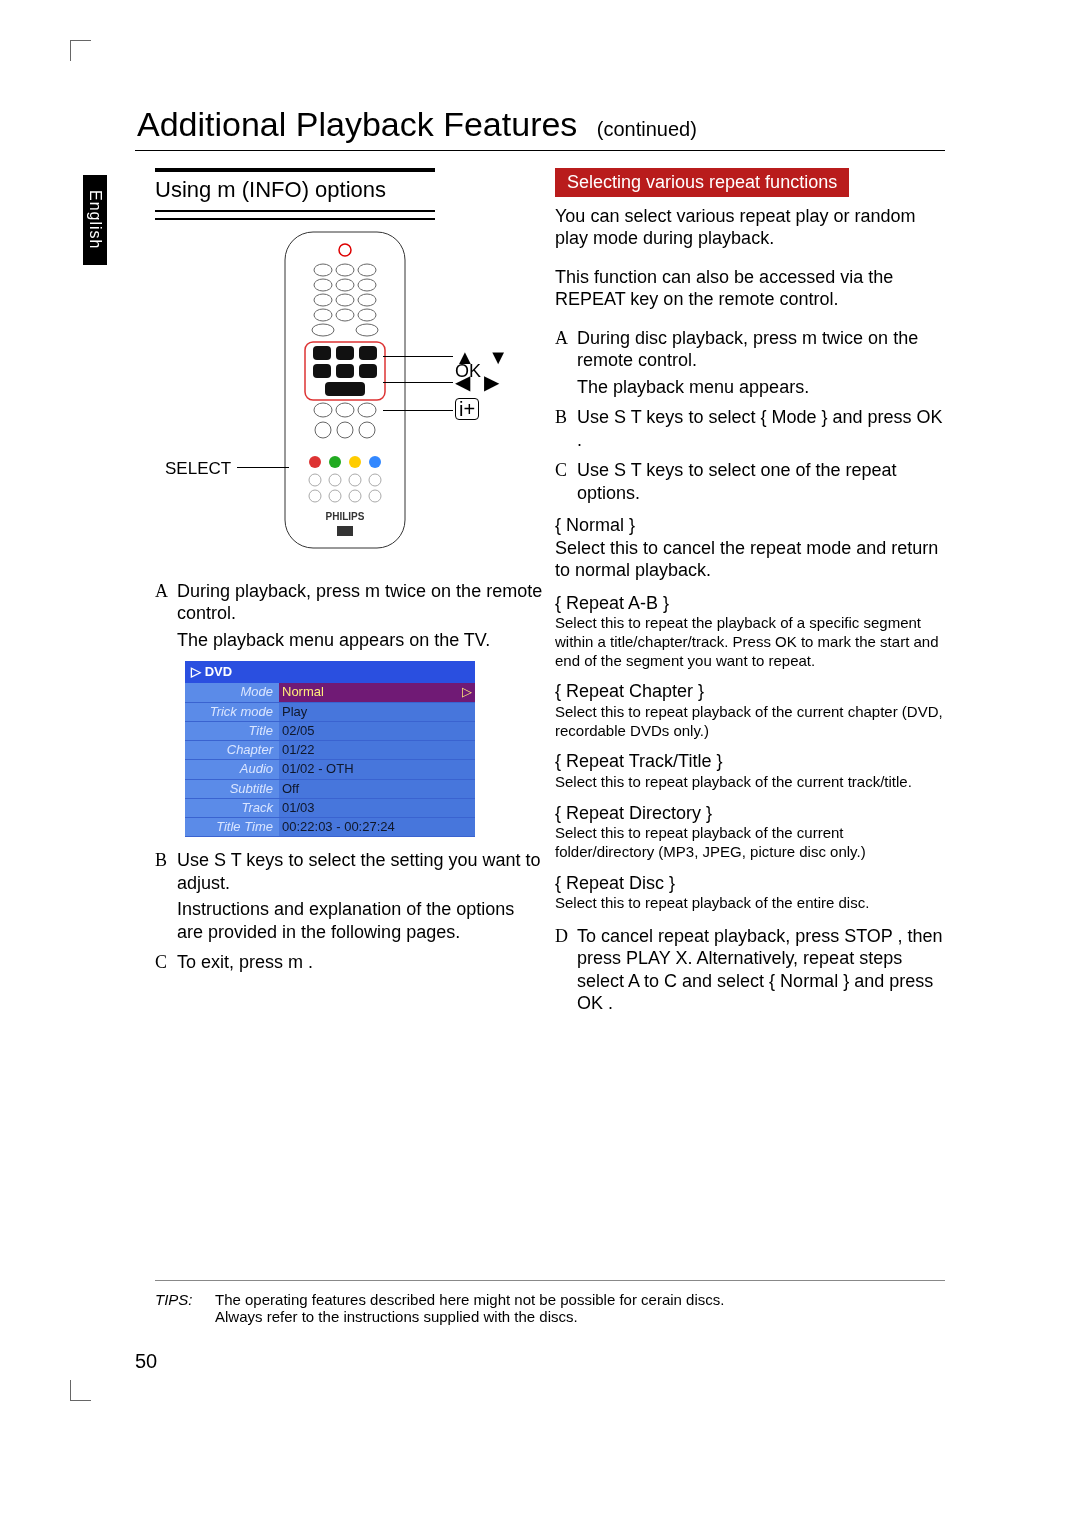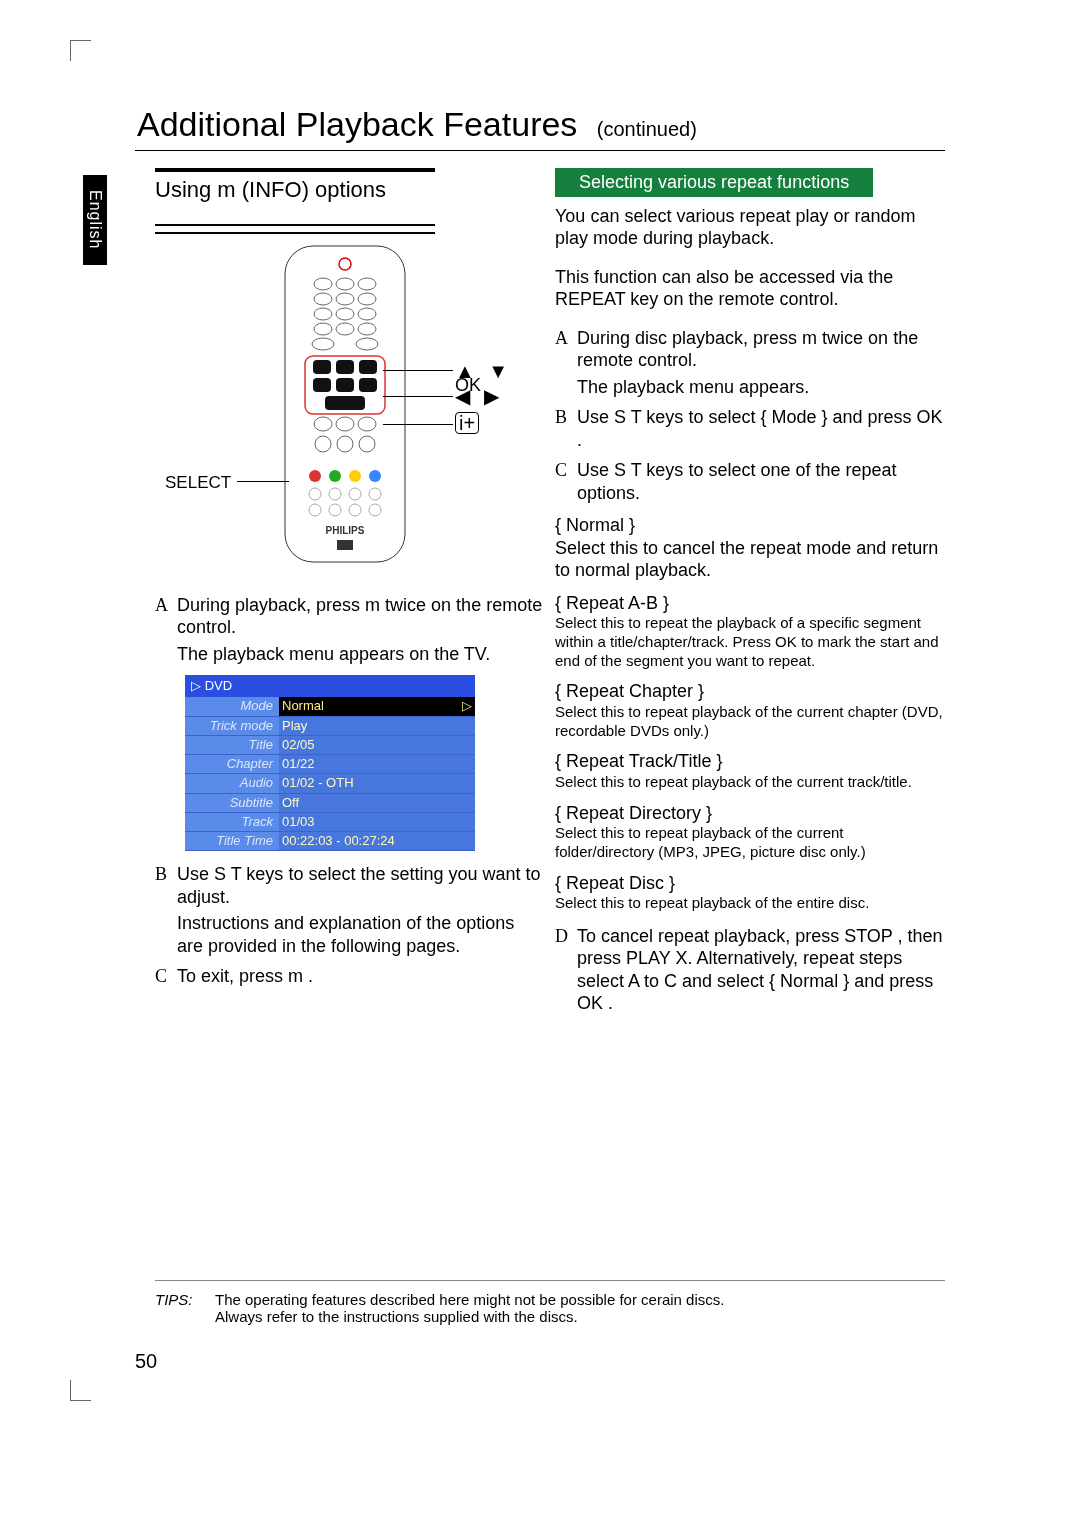--- a/index.html
+++ b/index.html
@@ -73,21 +73,21 @@
     top: 168px;
     width: 390px;
     font-size: 18px;
     line-height: 1.25;
   }
   .col-left { left: 155px; }
   .col-right { left: 555px; }
   .sec-head-wrap {
     border-top: 4px solid #000;
     border-bottom: 2px solid #000;
-    padding: 4px 0 20px 0;
+    padding: 4px 0 6px 0;
     margin-bottom: 6px;
     width: 280px;
   }
   .sec-head {
     font-size: 22px;
   }
   .sub-hr {
     width: 280px;
     border-top: 2px solid #000;
     margin: 2px 0 10px 0;
@@ -146,50 +146,50 @@
   .osd-table {
     width: 290px;
     margin: 10px 0 12px 30px;
     border-collapse: collapse;
     font-size: 13px;
   }
   .osd-title td {
     background: #2a4fe0;
     color: #fff;
     padding: 3px 6px;
-    font-weight: normal;
+    font-weight: bold;
   }
   .osd-row td {
     background: #5b8be8;
-    color: #fef9c3;
+    color: #0f172a;
     padding: 1px 3px;
     border-bottom: 1px solid #3a63d0;
   }
   .osd-row td.lbl {
     text-align: right;
     color: #d9e5ff;
     width: 85px;
     font-style: italic;
     padding-right: 6px;
   }
   .osd-row td.val {
     background: #4776dc;
   }
   .osd-row.sel td.val {
-    background: #000000;
+    background: #701a75;
     color: #ffeb7a;
   }
   .osd-row .arrow-r {
     float: right;
     color: #ffeb7a;
   }
   .grey-head {
-    background: #15803d;
+    background: #b91c1c;
     color: #fff;
-    padding: 3px 24px;
+    padding: 3px 12px;
     font-size: 18px;
     display: inline-block;
     margin-bottom: 8px;
   }
   .para { margin: 0 0 16px 0; }
   .opt-name { margin-top: 10px; }
   .opt-desc { font-size: 15px; margin-bottom: 4px; }
   .tips {
     position: absolute;
     left: 155px;

